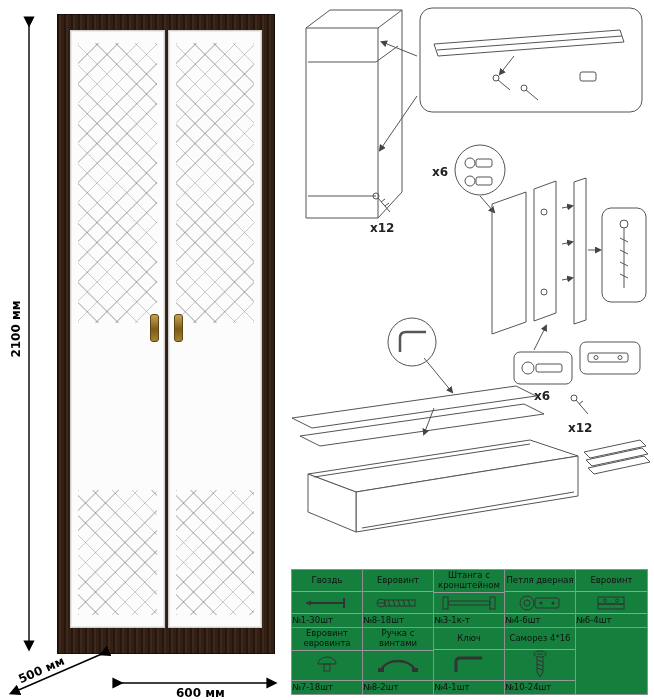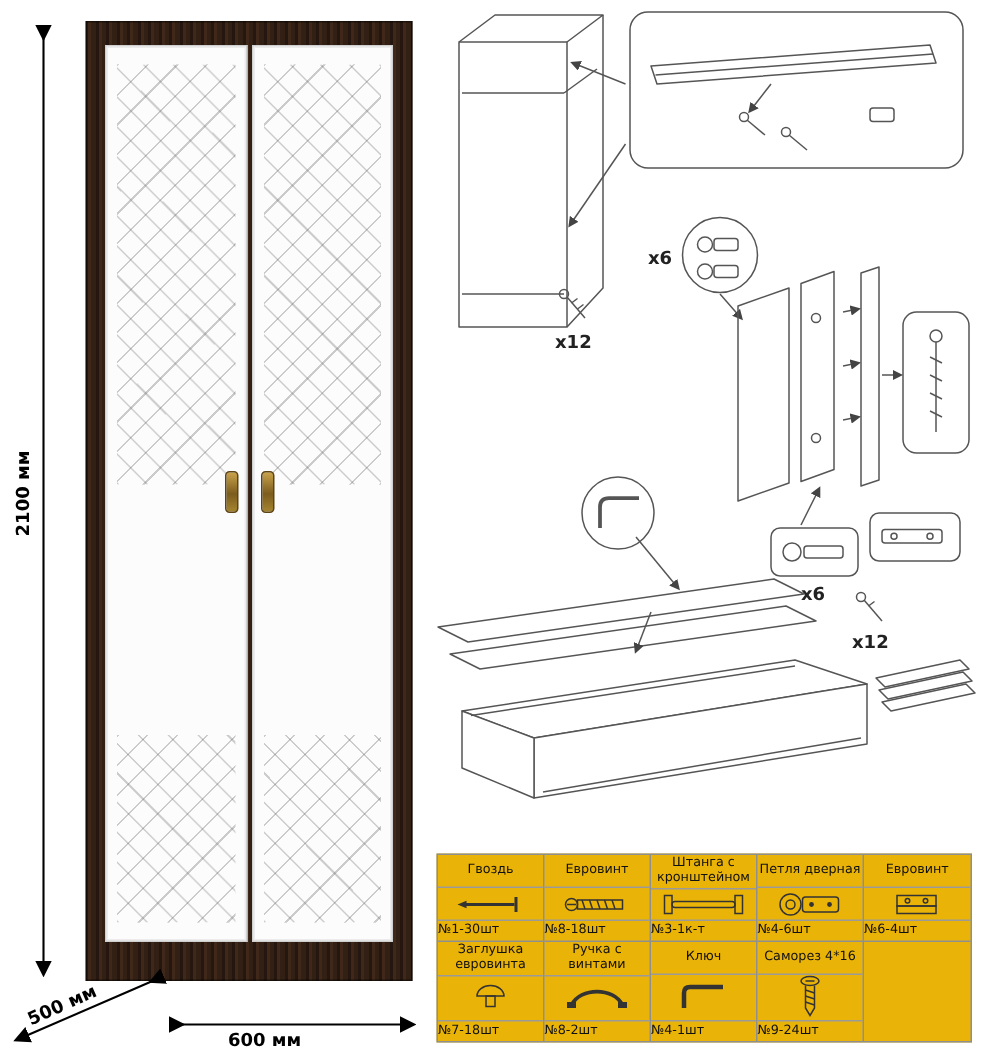--- a/index.html
+++ b/index.html
@@ -35,30 +35,30 @@
     position:absolute;top:47.5%;width:7px;height:26px;border-radius:3px;
     background:linear-gradient(180deg,#c9a24a,#7c5c1d 55%,#a5842f);
     border:1px solid #5d4414;
   }
   .door.left .handle{right:5px;}
   .door.right .handle{left:5px;}
   
   .dim{position:absolute;font-size:12px;font-weight:bold;color:#000;white-space:nowrap;}
   .dim.height{left:-13px;top:322px;transform:rotate(-90deg);transform-origin:center;}
   .dim.depth{left:17px;top:663px;transform:rotate(-24deg);transform-origin:center;}
-  .dim.width{left:152px;top:686px;}
+  .dim.width{left:176px;top:686px;}
   svg.arrow{position:absolute;overflow:visible;}
   
   .assembly{position:absolute;left:284px;top:0;}
   .assembly text{font-size:12px;font-weight:bold;fill:#222;font-family:"DejaVu Sans",sans-serif;}
   
   .parts-table{
     position:absolute;left:291px;top:569px;width:357px;height:126px;
     display:grid;grid-template-columns:repeat(5,1fr);grid-template-rows:1fr 1fr;
-    border:1px solid #8f8f8f;background:#eab308;box-sizing:border-box;
+    border:1px solid #8f8f8f;background:#15803d;box-sizing:border-box;
   }
   .pcell{
     display:flex;flex-direction:column;min-width:0;
     border-right:1px solid #8f8f8f;border-bottom:1px solid #8f8f8f;
   }
   .pcell:nth-child(5n){border-right:none;}
   .pcell:nth-child(n+6){border-bottom:none;}
   .ptitle{
     font-size:8.5px;line-height:1.15;text-align:center;
     display:flex;align-items:center;justify-content:center;
@@ -295,21 +295,21 @@
           <rect x="6" y="4" width="26" height="7" fill="none" stroke="#333"></rect>
           <rect x="6" y="11" width="26" height="5" fill="none" stroke="#333"></rect>
           <circle cx="13" cy="7.5" r="1.5" fill="none" stroke="#333"></circle>
           <circle cx="25" cy="7.5" r="1.5" fill="none" stroke="#333"></circle>
         </svg>
     </div>
     <div class="pcount">№6-4шт</div>
   </div>
 
   <div class="pcell">
-    <div class="ptitle">Заглушка евровинта</div>
+    <div class="ptitle">Евровинт евровинта</div>
     <div class="picon">
       <svg width="24" height="20" viewBox="0 0 24 20">
           <path d="M3,9 A9,7 0 0 1 21,9 Z" fill="none" stroke="#333"></path>
           <rect x="9" y="9" width="6" height="7" fill="none" stroke="#333"></rect>
         </svg>
     </div>
     <div class="pcount">№7-18шт</div>
   </div>
 
   <div class="pcell">
@@ -339,16 +339,16 @@
     <div class="picon">
       <svg width="16" height="30" viewBox="0 0 16 30">
           <ellipse cx="8" cy="4" rx="6" ry="3" fill="none" stroke="#333"></ellipse>
           <line x1="5" y1="4" x2="11" y2="4" stroke="#333"></line>
           <path d="M5,7 L5,22 L8,27 L11,22 L11,7" fill="none" stroke="#333"></path>
           <line x1="5" y1="10" x2="11" y2="12" stroke="#333"></line>
           <line x1="5" y1="14" x2="11" y2="16" stroke="#333"></line>
           <line x1="5" y1="18" x2="11" y2="20" stroke="#333"></line>
         </svg>
     </div>
-    <div class="pcount">№9-24шт</div>
+    <div class="pcount">№10-24шт</div>
   </div>
 
 </div>
 
 </body></html>

